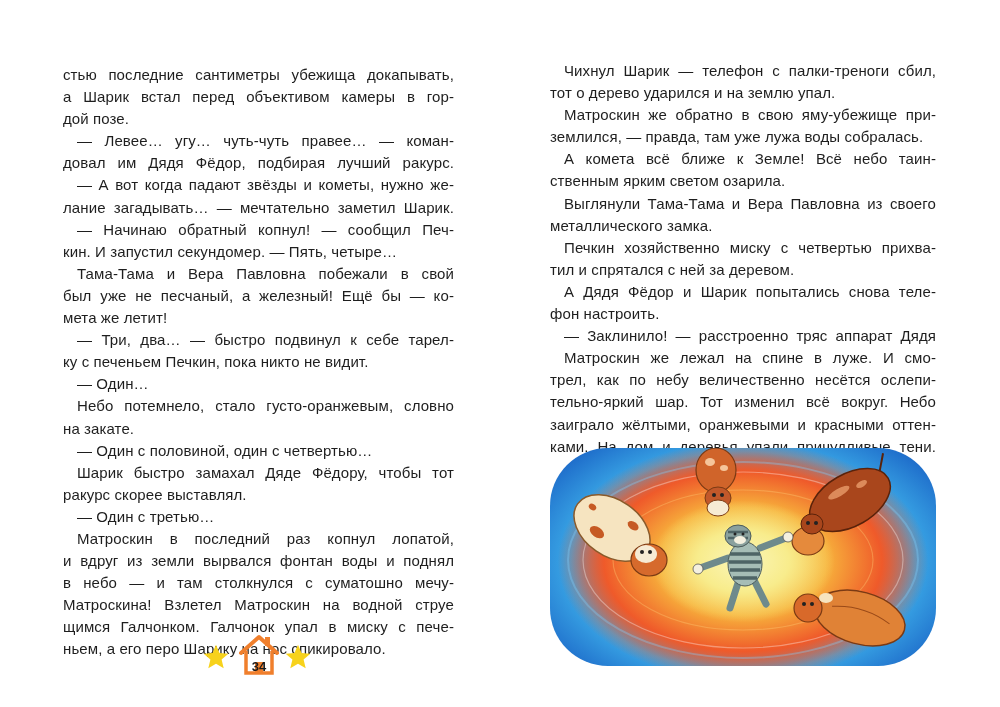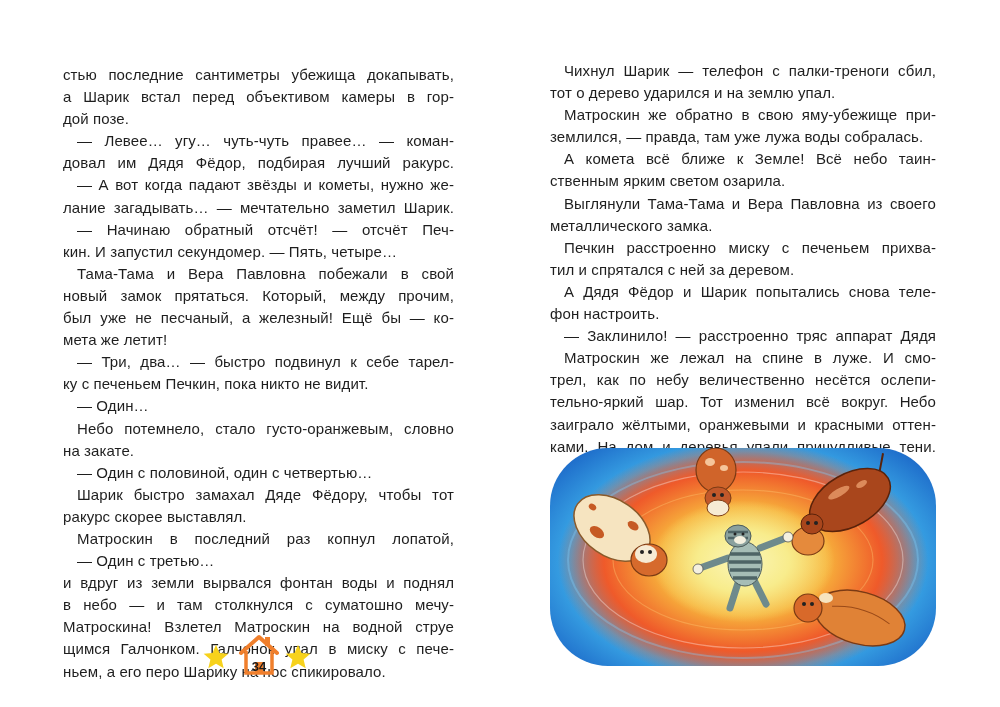--- a/index.html
+++ b/index.html
@@ -101,36 +101,35 @@
 
 <div class="page page-left">
   <div class="text-block">
     <span class="line">стью последние сантиметры убежища докапывать,</span>
     <span class="line">а Шарик встал перед объективом камеры в гор-</span>
     <span class="line last">дой позе.</span>
     <span class="line indent">— Левее… угу… чуть-чуть правее… — коман-</span>
     <span class="line">довал им Дядя Фёдор, подбирая лучший ракурс.</span>
     <span class="line indent">— А вот когда падают звёзды и кометы, нужно же-</span>
     <span class="line">лание загадывать… — мечтательно заметил Шарик.</span>
-    <span class="line indent">— Начинаю обратный отсчёт! — отсчёт Печ-</span>
+    <span class="line indent">— Начинаю обратный копнул! — сообщил Печ-</span>
     <span class="line last">кин. И запустил секундомер. — Пять, четыре…</span>
     <span class="line indent">Тама-Тама и Вера Павловна побежали в свой</span>
-    <span class="line">новый замок прятаться. Который, между прочим,</span>
     <span class="line">был уже не песчаный, а железный! Ещё бы — ко-</span>
     <span class="line last">мета же летит!</span>
     <span class="line indent">— Три, два… — быстро подвинул к себе тарел-</span>
     <span class="line last">ку с печеньем Печкин, пока никто не видит.</span>
     <span class="line indent last">— Один…</span>
     <span class="line indent">Небо потемнело, стало густо-оранжевым, словно</span>
     <span class="line last">на закате.</span>
     <span class="line indent last">— Один с половиной, один с четвертью…</span>
     <span class="line indent">Шарик быстро замахал Дяде Фёдору, чтобы тот</span>
     <span class="line last">ракурс скорее выставлял.</span>
+    <span class="line indent last">— Один с третью…</span>
     <span class="line indent">Матроскин в последний раз копнул лопатой,</span>
-    <span class="line indent last">— Один с третью…</span>
     <span class="line">и вдруг из земли вырвался фонтан воды и поднял</span>
     <span class="line">в небо — и там столкнулся с суматошно мечу-</span>
     <span class="line">Матроскина! Взлетел Матроскин на водной струе</span>
     <span class="line">щимся Галчонком. Галчонок упал в миску с пече-</span>
     <span class="line last">ньем, а его перо Шарику на нос спикировало.</span>
   </div>
 
   <div class="footer">
     <svg class="star left" viewBox="0 0 24 24">
       <polygon points="12,1.5 15,8.6 22.6,9.2 16.8,14.2 18.6,21.7 12,17.7 5.4,21.7 7.2,14.2 1.4,9.2 9,8.6" fill="#f7d21c"></polygon>
@@ -151,21 +150,21 @@
 <div class="page page-right">
   <div class="text-block">
     <span class="line indent">Чихнул Шарик — телефон с палки-треноги сбил,</span>
     <span class="line last">тот о дерево ударился и на землю упал.</span>
     <span class="line indent">Матроскин же обратно в свою яму-убежище при-</span>
     <span class="line last">землился, — правда, там уже лужа воды собралась.</span>
     <span class="line indent">А комета всё ближе к Земле! Всё небо таин-</span>
     <span class="line last">ственным ярким светом озарила.</span>
     <span class="line indent">Выглянули Тама-Тама и Вера Павловна из своего</span>
     <span class="line last">металлического замка.</span>
-    <span class="line indent">Печкин расстроенно миску с печеньем прихва-</span>
+    <span class="line indent">Печкин хозяйственно миску с четвертью прихва-</span>
     <span class="line last">тил и спрятался с ней за деревом.</span>
     <span class="line indent">А Дядя Фёдор и Шарик попытались снова теле-</span>
     <span class="line last">фон настроить.</span>
     <span class="line indent">— Заклинило! — расстроенно тряс аппарат Дядя</span>
     <span class="line indent">Матроскин же лежал на спине в луже. И смо-</span>
     <span class="line">трел, как по небу величественно несётся ослепи-</span>
     <span class="line">тельно-яркий шар. Тот изменил всё вокруг. Небо</span>
     <span class="line">заиграло жёлтыми, оранжевыми и красными оттен-</span>
     <span class="line">ками. На дом и деревья упали причудливые тени.</span>
   </div>

